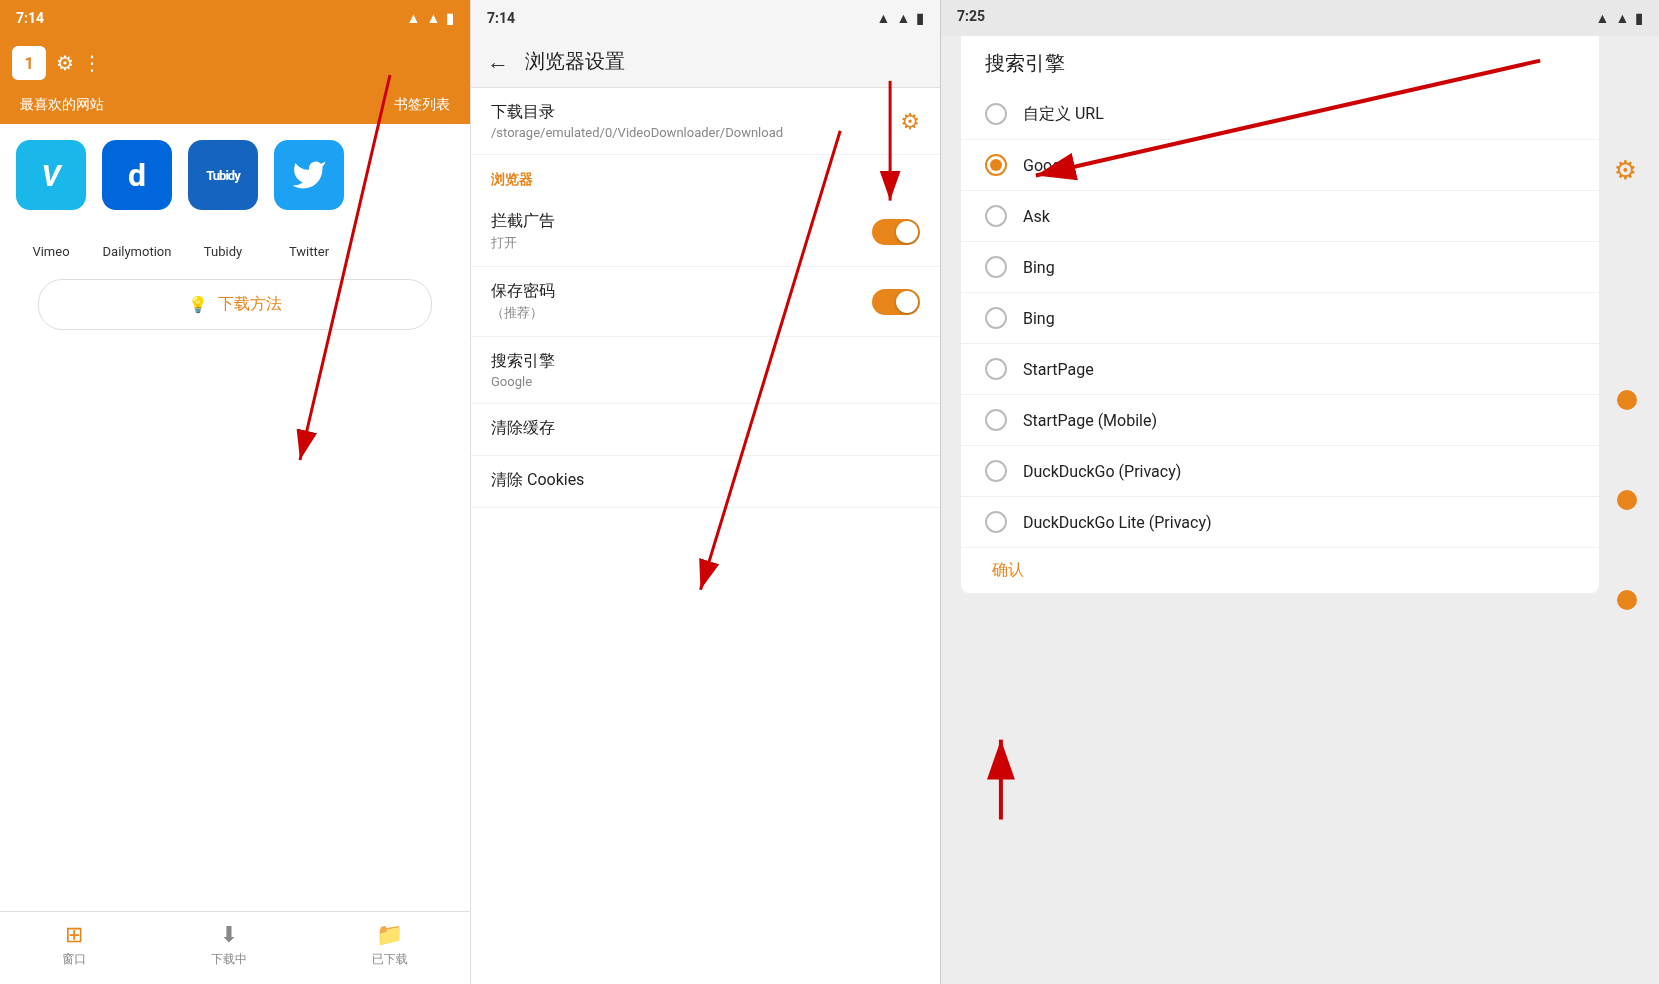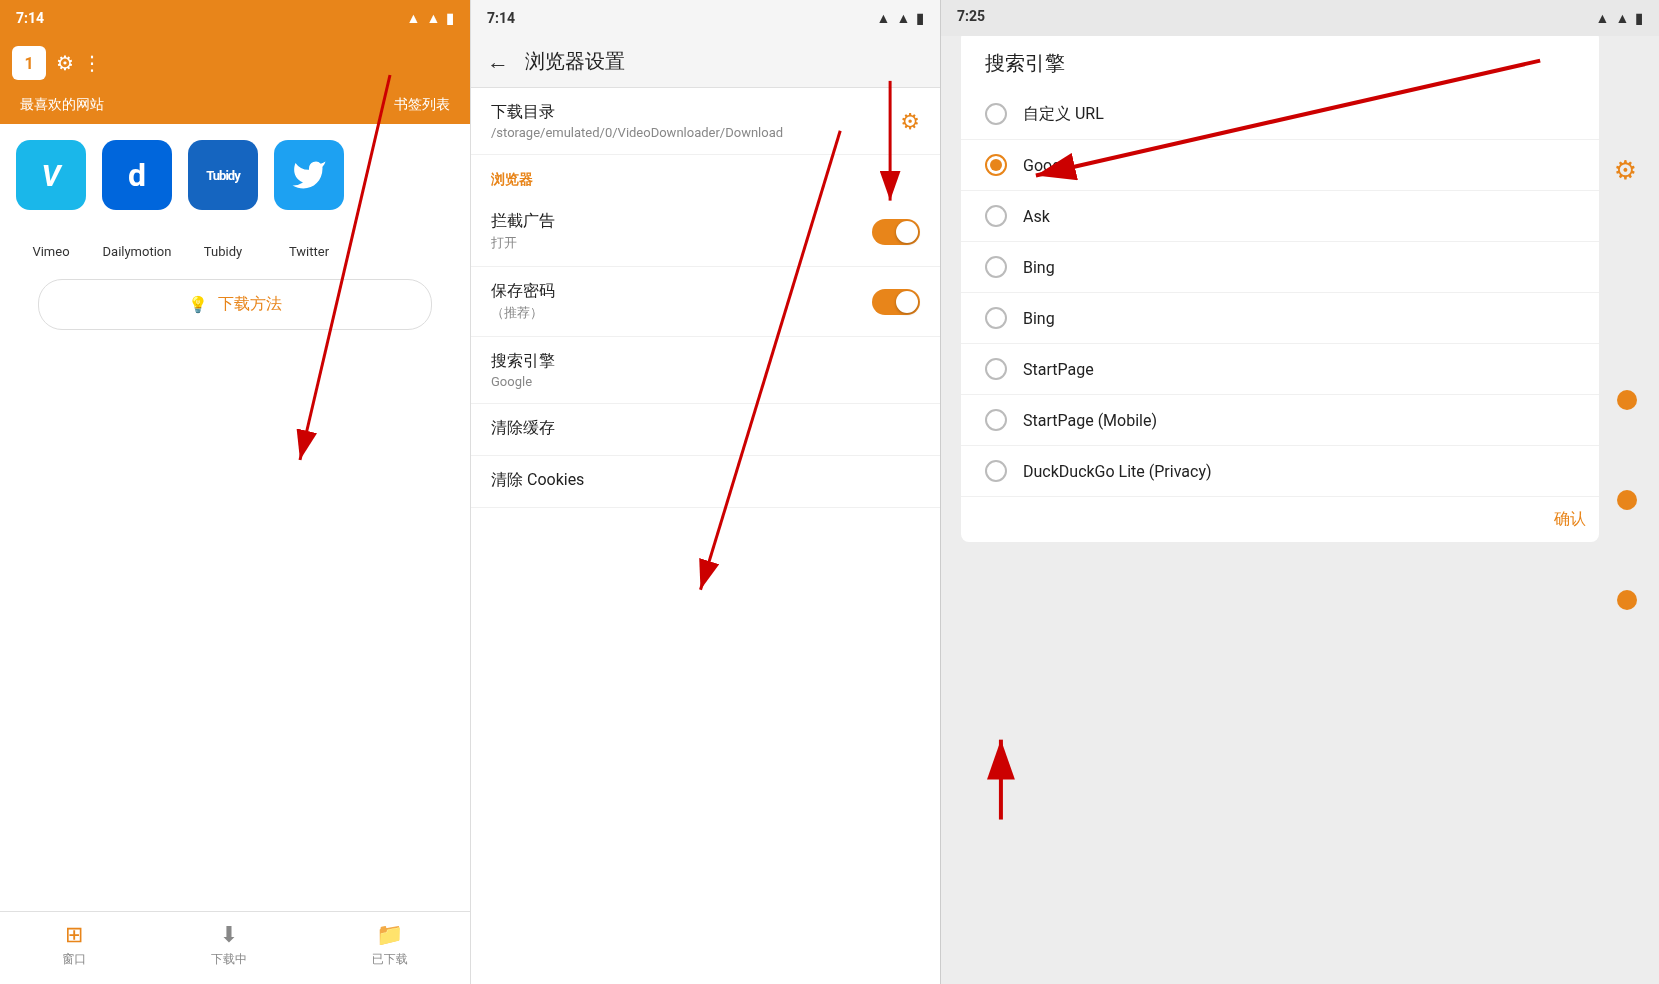--- a/index.html
+++ b/index.html
@@ -367,22 +367,22 @@
       background: #e8851a;
     }
 
     .radio-label {
       font-size: 16px;
       color: #222;
     }
 
     .dialog-confirm-btn {
       display: flex;
-      justify-content: flex-end;
-      padding: 12px 13px;
+      justify-content: flex-start;
+      padding: 12px 31px;
     }
 
     .confirm-label {
       color: #e8851a;
       font-size: 16px;
       font-weight: 500;
       cursor: pointer;
     }
 
     
@@ -644,20 +644,24 @@
     <div class="radio-item">
       <div class="radio-circle"></div>
       <span class="radio-label">StartPage</span>
     </div>
 
     <div class="radio-item">
       <div class="radio-circle"></div>
       <span class="radio-label">StartPage (Mobile)</span>
     </div>
 
+    <div class="radio-item">
+      <div class="radio-circle"></div>
+      <span class="radio-label">DuckDuckGo (Privacy)</span>
+    </div>
 
     <div class="radio-item">
       <div class="radio-circle"></div>
       <span class="radio-label">DuckDuckGo Lite (Privacy)</span>
     </div>
 
 
     <div class="dialog-confirm-btn">
       <span class="confirm-label">确认</span>
     </div>

